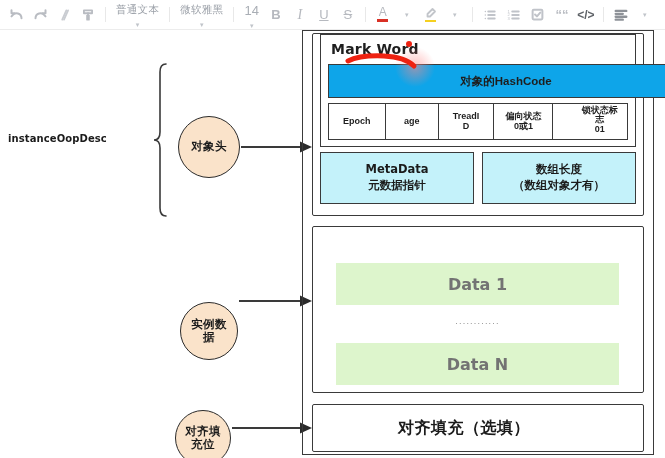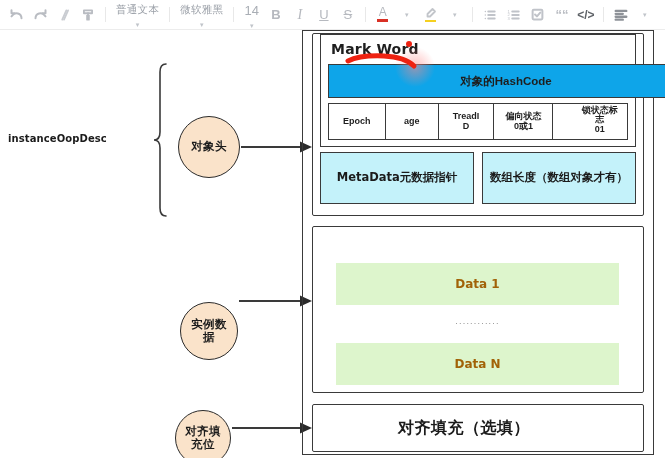--- a/index.html
+++ b/index.html
@@ -108,30 +108,30 @@
   .fields-row .cell.w-epoch { flex: 1.02; }
   .fields-row .cell.w-tid   { flex: 1.0; }
   .fields-row .cell.w-age   { flex: 0.95; }
   .fields-row .cell.w-bias  { flex: 1.06; }
   .fields-row .cell.w-lock  { flex: 1.0; }
   .cell-clip { margin-top: -3px; }
 
   .meta-row { position: absolute; left: 320px; top: 122px; width: 316px; height: 52px; display: flex; gap: 8px; }
   .meta-box {
     flex: 1; border: 1.5px solid #3a3a3a; background: #c4f2fa;
-    display: flex; flex-direction: row; align-items: center; justify-content: center;
+    display: flex; flex-direction: column; align-items: center; justify-content: center;
     text-align: center; font-size: 11.5px; font-weight: bold; color: #1b1b1b; line-height: 1.35;
   }
   .meta-box .en { font-family: "DejaVu Sans", sans-serif; }
 
   .data-box {
     position: absolute; left: 336px; width: 283px; height: 42px;
     background: #ddf5cc;
     display: flex; align-items: center; justify-content: center;
-    font-size: 12px; font-weight: bold; color: #a16207;
+    font-size: 16px; font-weight: bold; color: #737373;
     font-family: "DejaVu Sans", sans-serif;
   }
   #data-1 { top: 233px; }
   #data-n { top: 313px; }
   .ellipsis {
     position: absolute; left: 336px; top: 286px; width: 283px;
     text-align: center; font-size: 9px; color: #8e8e8e; letter-spacing: 1.2px;
   }
 
   .pad-text {

